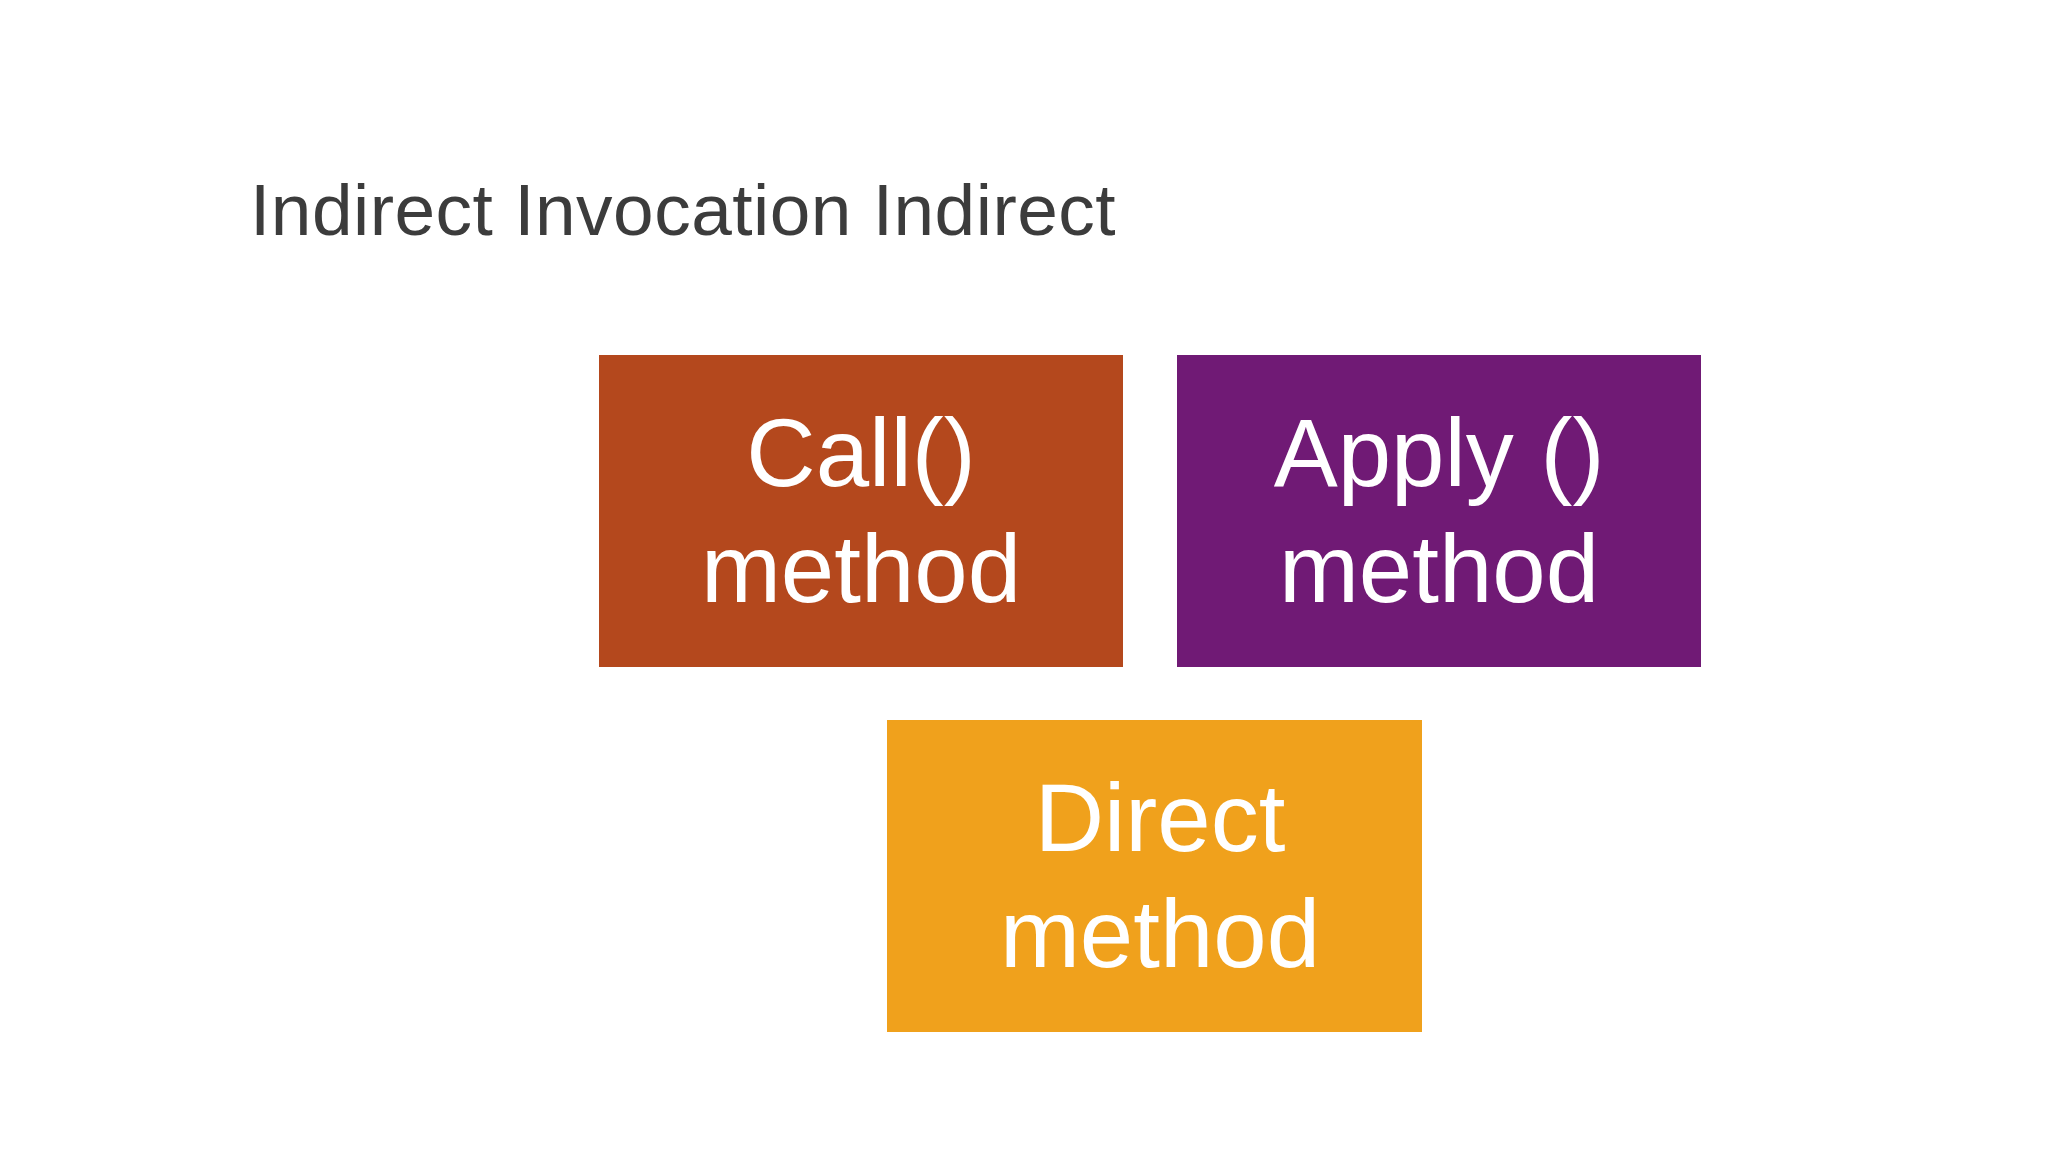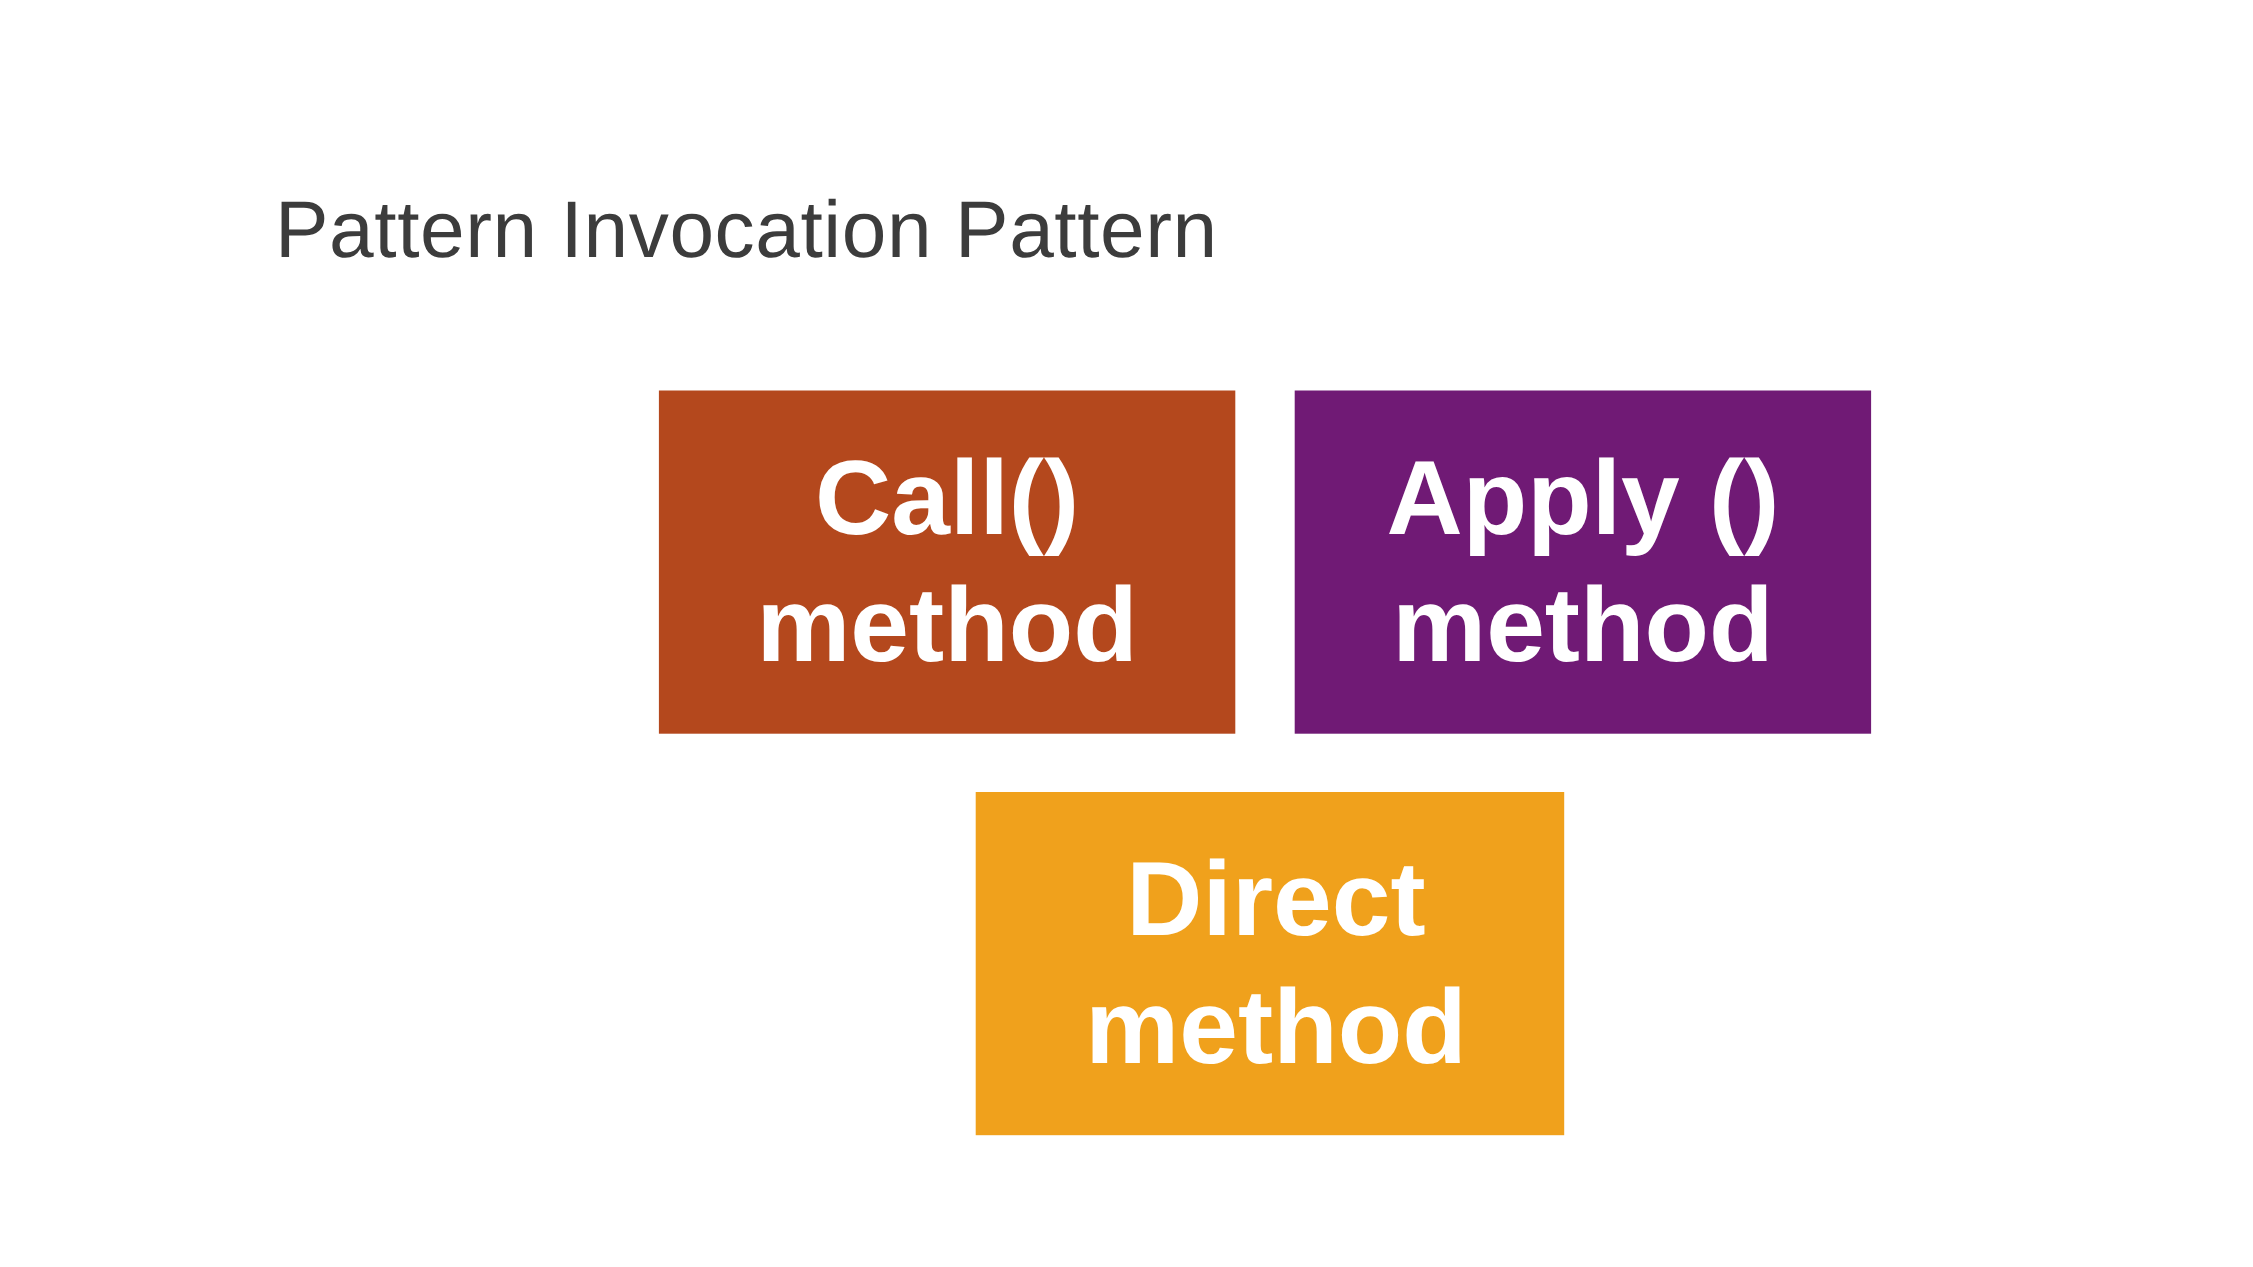--- a/index.html
+++ b/index.html
@@ -28,33 +28,33 @@
     width: 524px;
     height: 312px;
     display: flex;
     flex-direction: column;
     align-items: center;
     justify-content: center;
     text-align: center;
     color: #ffffff;
     font-size: 96px;
     line-height: 1.21;
-    font-weight: 700;
+    font-weight: 400;
   }
   .box-call   { left: 599px;  top: 355px; }
   .box-apply  { left: 1177px; top: 355px; }
   .box-direct { left: 887px;  top: 720px; padding-left: 11px; }
   .box-line { display: block; }
 </style>
 </head>
 <body>
 
 <div class="slide" style="background-color: rgb(255, 255, 255);">
 
-  <div class="slide-title" style="color: rgb(60, 60, 60);">Pattern Invocation Pattern</div>
+  <div class="slide-title" style="color: rgb(60, 60, 60);">Indirect Invocation Indirect</div>
 
   <div class="method-box box-call" style="background-color: rgb(180, 72, 29);">
     <span class="box-line">Call()</span>
     <span class="box-line">method</span>
   </div>
 
   <div class="method-box box-apply" style="background-color: #701a75;">
     <span class="box-line">Apply ()</span>
     <span class="box-line">method</span>
   </div>

